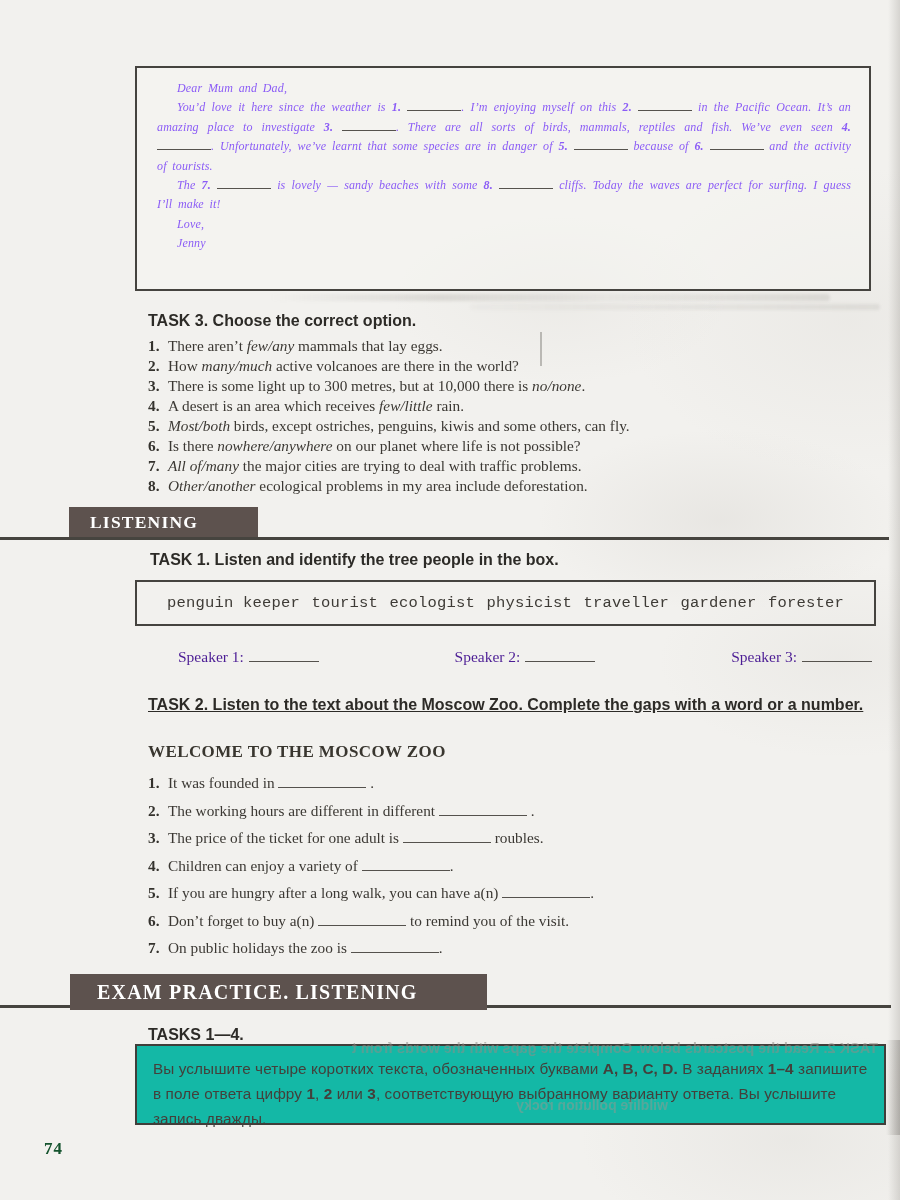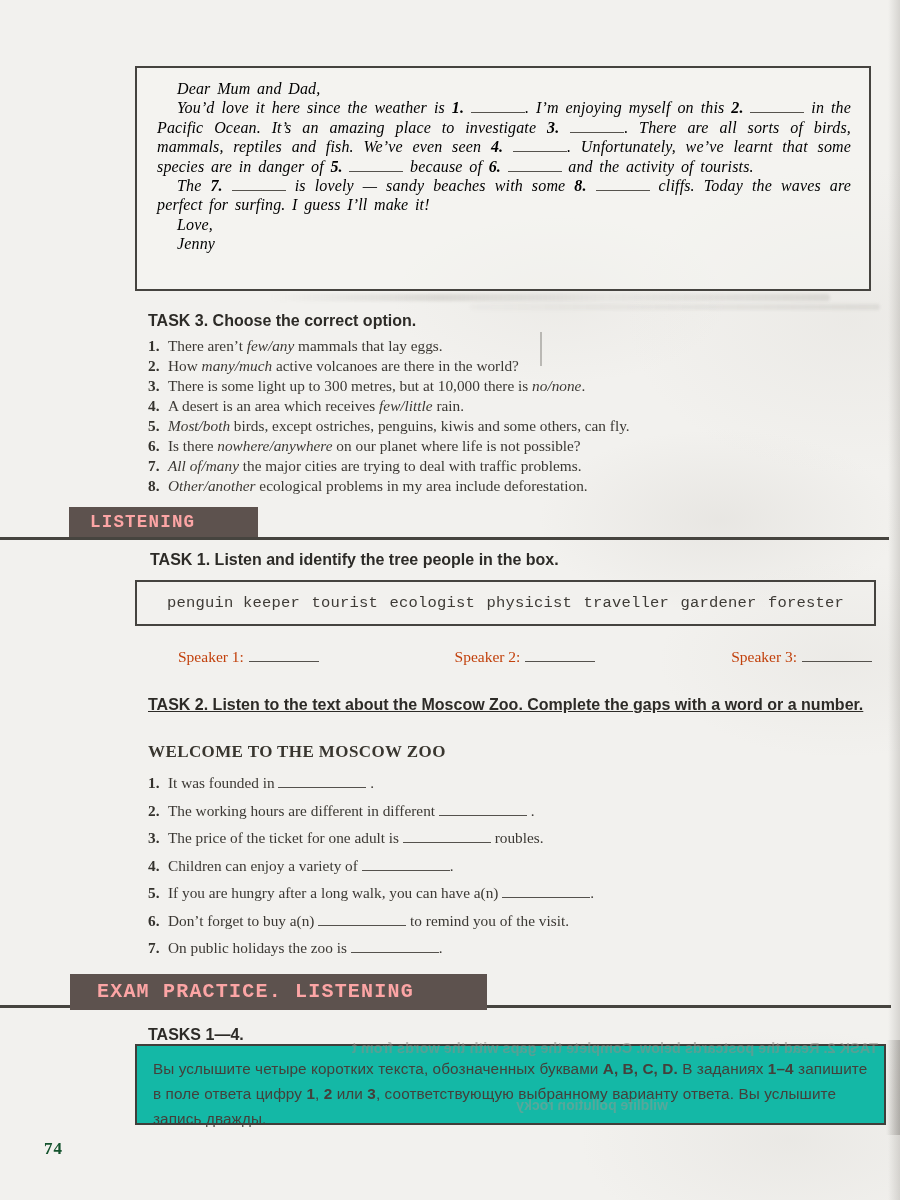--- a/index.html
+++ b/index.html
@@ -30,63 +30,63 @@
   .s2{left:470px;top:304px;width:410px;height:6px;
     background:linear-gradient(90deg, rgba(150,147,140,.05), rgba(150,147,140,.17));}
 
   
   .letter-box{
     position:absolute;left:135px;top:66px;width:736px;height:225px;
     border:2px solid #45433f;box-sizing:border-box;
     padding:11px 18px 0 20px;z-index:3;background:rgba(246,245,242,.5);
   }
   .letter-box p{
-    margin:0;font-style:italic;font-size:16px;line-height:19.4px;
-    color:#000000;text-align:justify;text-indent:20px;
+    margin:0;font-style:italic;font-size:12px;line-height:19.4px;
+    color:#8b5cf6;text-align:justify;text-indent:20px;
     word-spacing:2.5px;letter-spacing:.15px;
   }
   .letter-box p.short{text-align:left;}
   .letter-box .blank{display:inline-block;width:54px;border-bottom:1.2px solid #55524d;height:12px;vertical-align:baseline;}
 
   
   .blank{display:inline-block;border-bottom:1.2px solid #55524d;height:12px;}
 
   
   .task3-heading, .t1h, .t2h, .tasks14{
     position:absolute;font-family:"Liberation Sans",sans-serif;font-weight:bold;
     font-size:16px;color:#2d2b27;z-index:3;margin:0;
   }
   .task3-heading{left:148px;top:312px;}
   .task3-list{position:absolute;left:148px;top:336px;width:742px;z-index:3;}
   .task3-list .row{display:flex;line-height:20px;font-size:15.3px;color:#3b3833;}
   .task3-list .num, .zoo .num{font-weight:bold;width:20px;flex:0 0 20px;color:#34322d;}
 
   
   .band{
-    position:absolute;background:#5d524e;color:#fca5a5;z-index:4;
-    font-family:Liberation Mono, monospace;font-weight:bold;letter-spacing:1.2px;
+    position:absolute;background:#5d524e;color:#ffffff;z-index:4;
+    font-family:Liberation Serif, serif;font-weight:bold;letter-spacing:1.2px;
     box-sizing:border-box;
   }
   .band1{left:69px;top:507px;width:189px;height:30px;font-size:17.5px;line-height:30px;padding-left:21px;}
   .band2{left:70px;top:974px;width:417px;height:36px;font-size:20px;line-height:36px;padding-left:27px;}
   .rule{position:absolute;background:#46443f;z-index:3;}
   .rule1{left:0;top:537px;width:889px;height:2.6px;}
   .rule2{left:0;top:1005px;width:891px;height:2.8px;}
 
   
   .t1h{left:150px;top:551px;}
   .word-box{
     position:absolute;left:135px;top:580px;width:741px;height:46px;
     border:2px solid #45433f;box-sizing:border-box;z-index:3;
     display:flex;align-items:center;justify-content:space-between;
     padding:0 30px;font-size:15.5px;color:#3e3b36;letter-spacing:.2px;font-family:Liberation Mono, monospace;
   }
   .speakers{
     position:absolute;left:178px;top:648px;width:694px;z-index:3;
-    display:flex;justify-content:space-between;font-size:15.5px;color:#c2410c;
+    display:flex;justify-content:space-between;font-size:15.5px;color:#4c1d95;
   }
   .speakers .blank{width:70px;margin-left:5px;}
 
   
   .t2h{left:148px;top:694px;width:742px;line-height:21.5px;text-decoration:underline;}
   .welcome{
     position:absolute;left:148px;top:742px;margin:0;z-index:3;
     font-family:"Liberation Serif",serif;font-weight:bold;font-size:17px;
     letter-spacing:.4px;color:#39362f;
   }

